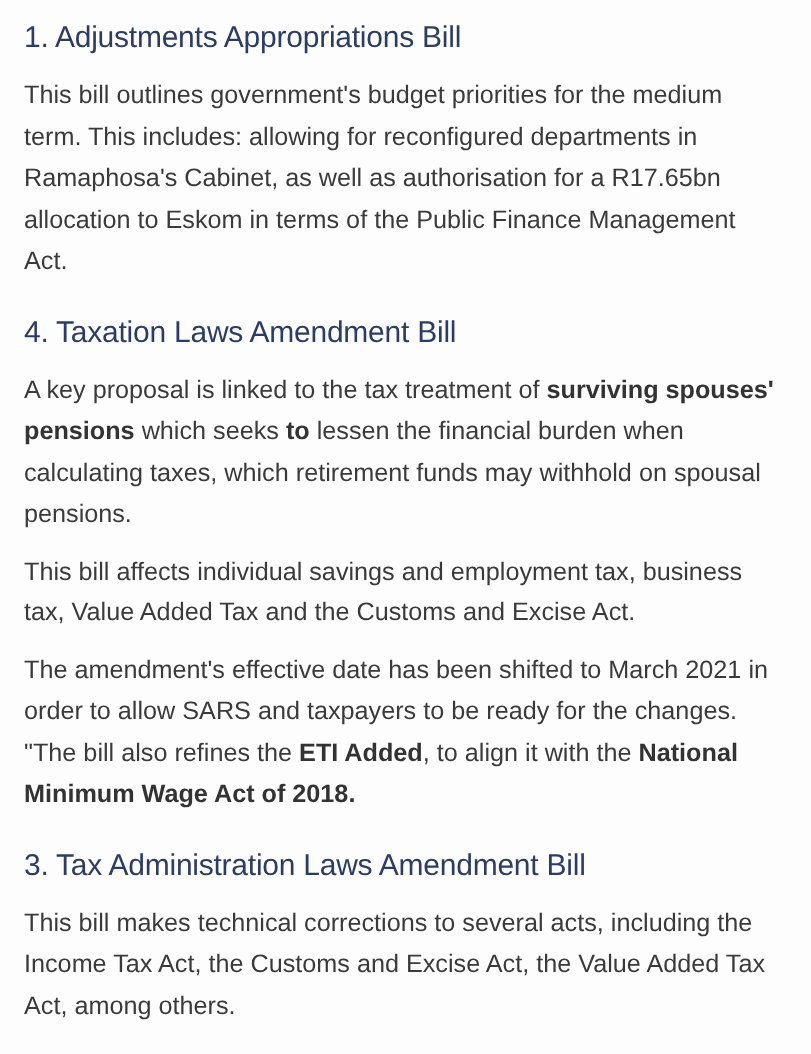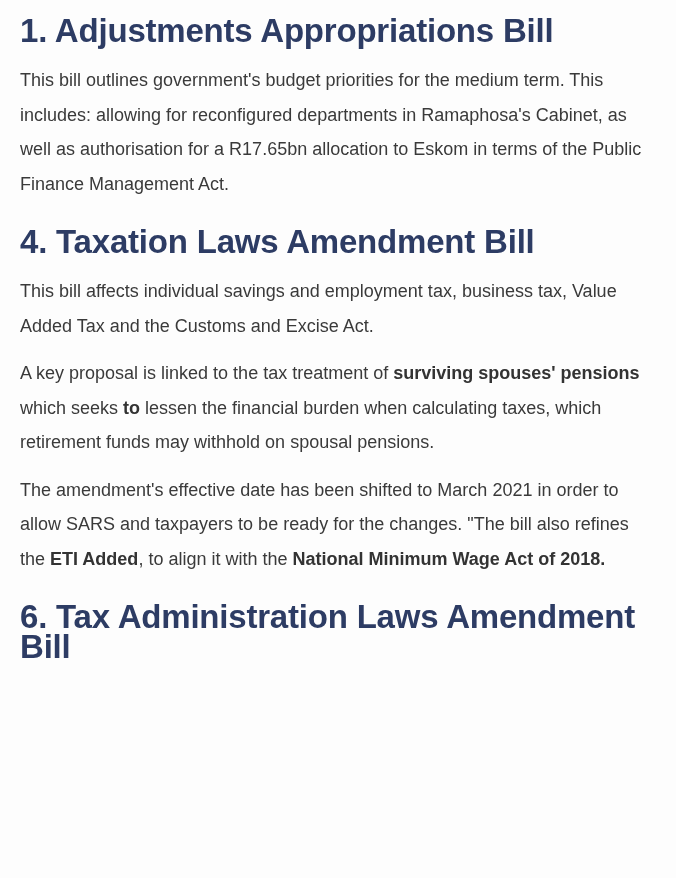--- a/index.html
+++ b/index.html
@@ -12,32 +12,32 @@
     background: #fdfdfd;
     font-family: "Liberation Sans", sans-serif;
     overflow: hidden;
   }
   .article {
     padding: 16px 24px 0 20px;
     box-sizing: border-box;
     width: 676px;
   }
   .section-heading {
-    font-size: 33px;
+    font-size: 25px;
     line-height: 30px;
-    font-weight: 700;
+    font-weight: 400;
     color: var(--heading-color, #2d3c64);
     margin: 26px 0 17px 0;
     letter-spacing: -0.2px;
   }
   section:first-of-type .section-heading {
     margin-top: 0;
   }
   .para {
-    font-size: 18px;
+    font-size: 21px;
     line-height: 34.5px;
     color: var(--body-color, #3a3a3a);
     margin: 0 0 13px 0;
     max-width: 632px;
   }
   .para strong {
     font-weight: 700;
     color: #333333;
   }
 </style>
@@ -46,22 +46,23 @@
 
 <main class="article">
 
   <section>
     <h2 class="section-heading">1. Adjustments Appropriations Bill</h2>
     <p class="para">This bill outlines government's budget priorities for the medium term. This includes: allowing for reconfigured departments in Ramaphosa's Cabinet, as well as authorisation for a R17.65bn allocation to Eskom in terms of the Public Finance Management Act.</p>
   </section>
 
   <section>
     <h2 class="section-heading">4. Taxation Laws Amendment Bill</h2>
+    <p class="para">A key proposal is linked to the tax treatment of <strong>surviving spouses' pensions</strong> which seeks <strong>to</strong> lessen the financial burden when calculating taxes, which retirement funds may withhold on spousal pensions.</p>
     <p class="para">This bill affects individual savings and employment tax, business tax, Value Added Tax and the Customs and Excise Act.</p>
-    <p class="para">A key proposal is linked to the tax treatment of <strong>surviving spouses' pensions</strong> which seeks <strong>to</strong> lessen the financial burden when calculating taxes, which retirement funds may withhold on spousal pensions.</p>
     <p class="para">The amendment's effective date has been shifted to March 2021 in order to allow SARS and taxpayers to be ready for the changes. "The bill also refines the <strong>ETI Added</strong>, to align it with the <strong>National Minimum Wage Act of 2018.</strong></p>
   </section>
 
   <section>
-    <h2 class="section-heading">6. Tax Administration Laws Amendment Bill</h2>
+    <h2 class="section-heading">3. Tax Administration Laws Amendment Bill</h2>
+    <p class="para">This bill makes technical corrections to several acts, including the Income Tax Act, the Customs and Excise Act, the Value Added Tax Act, among others.</p>
   </section>
 
 </main>
 
 </body></html>

